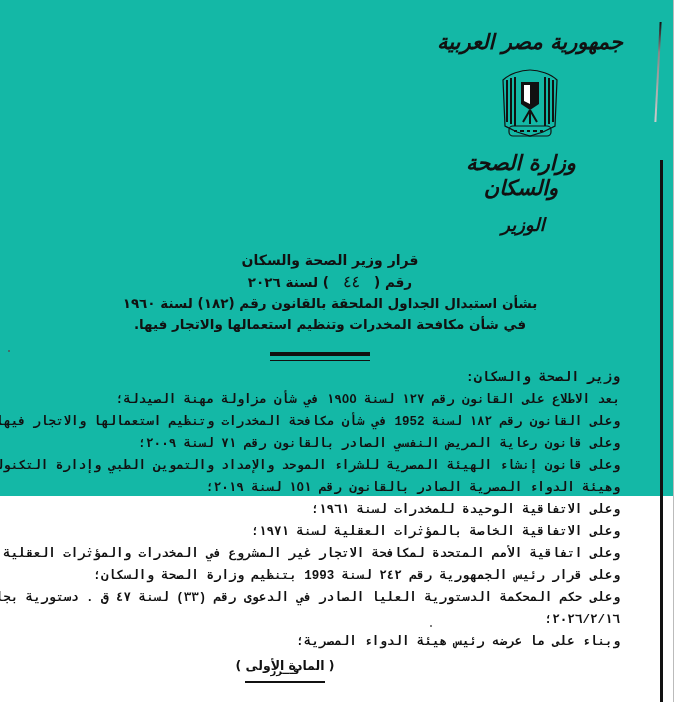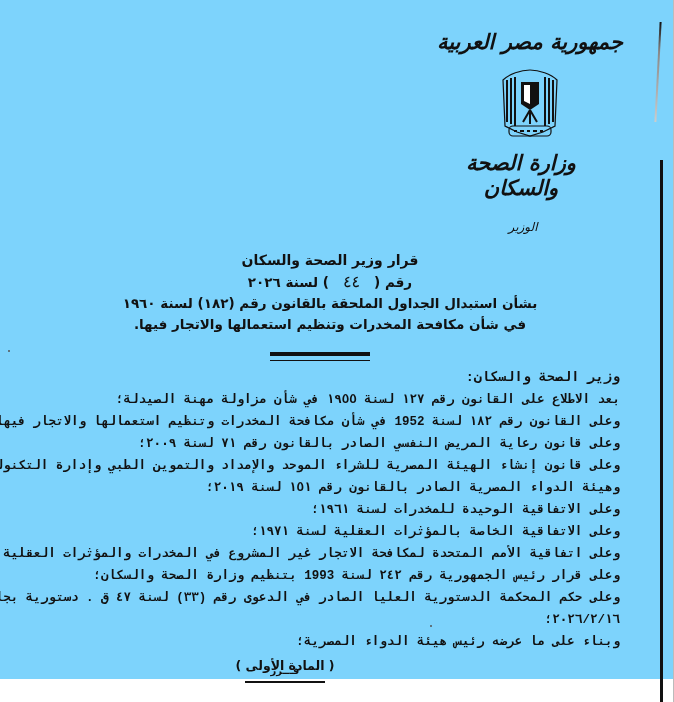--- a/index.html
+++ b/index.html
@@ -11,22 +11,22 @@
       width: 674px;
       height: 702px;
       position: relative;
       overflow: hidden;
       font-family: "DejaVu Sans", sans-serif;
       color: #111;
     }
     .page {
       position: absolute;
       left: 0; top: 0;
-      width: 674px; height: 679px;
-      background: #7dd3fc;
+      width: 674px; height: 496px;
+      background: #14b8a6;
     }
     
     .edge-line-top {
       position: absolute;
       left: 657px; top: 22px;
       width: 2px; height: 100px;
       background: linear-gradient(to bottom, #111 0%, #888 30%, #ccc 100%);
       transform: rotate(3deg);
     }
     .edge-line-bottom {
@@ -67,24 +67,24 @@
     .ministry {
       font-family: "DejaVu Serif", serif;
       font-weight: bold;
       font-style: italic;
       font-size: 21px;
       margin-top: 6px;
       margin-right: 18px;
     }
     .minister {
       font-family: "DejaVu Serif", serif;
-      font-weight: normal;
+      font-weight: bold;
       font-style: italic;
-      font-size: 12px;
-      margin-top: 20px;
+      font-size: 18px;
+      margin-top: 14px;
       margin-right: 14px;
     }
 
     
     .title-block {
       position: absolute;
       left: 120px; top: 250px;
       width: 420px;
       text-align: center;
       direction: rtl;

